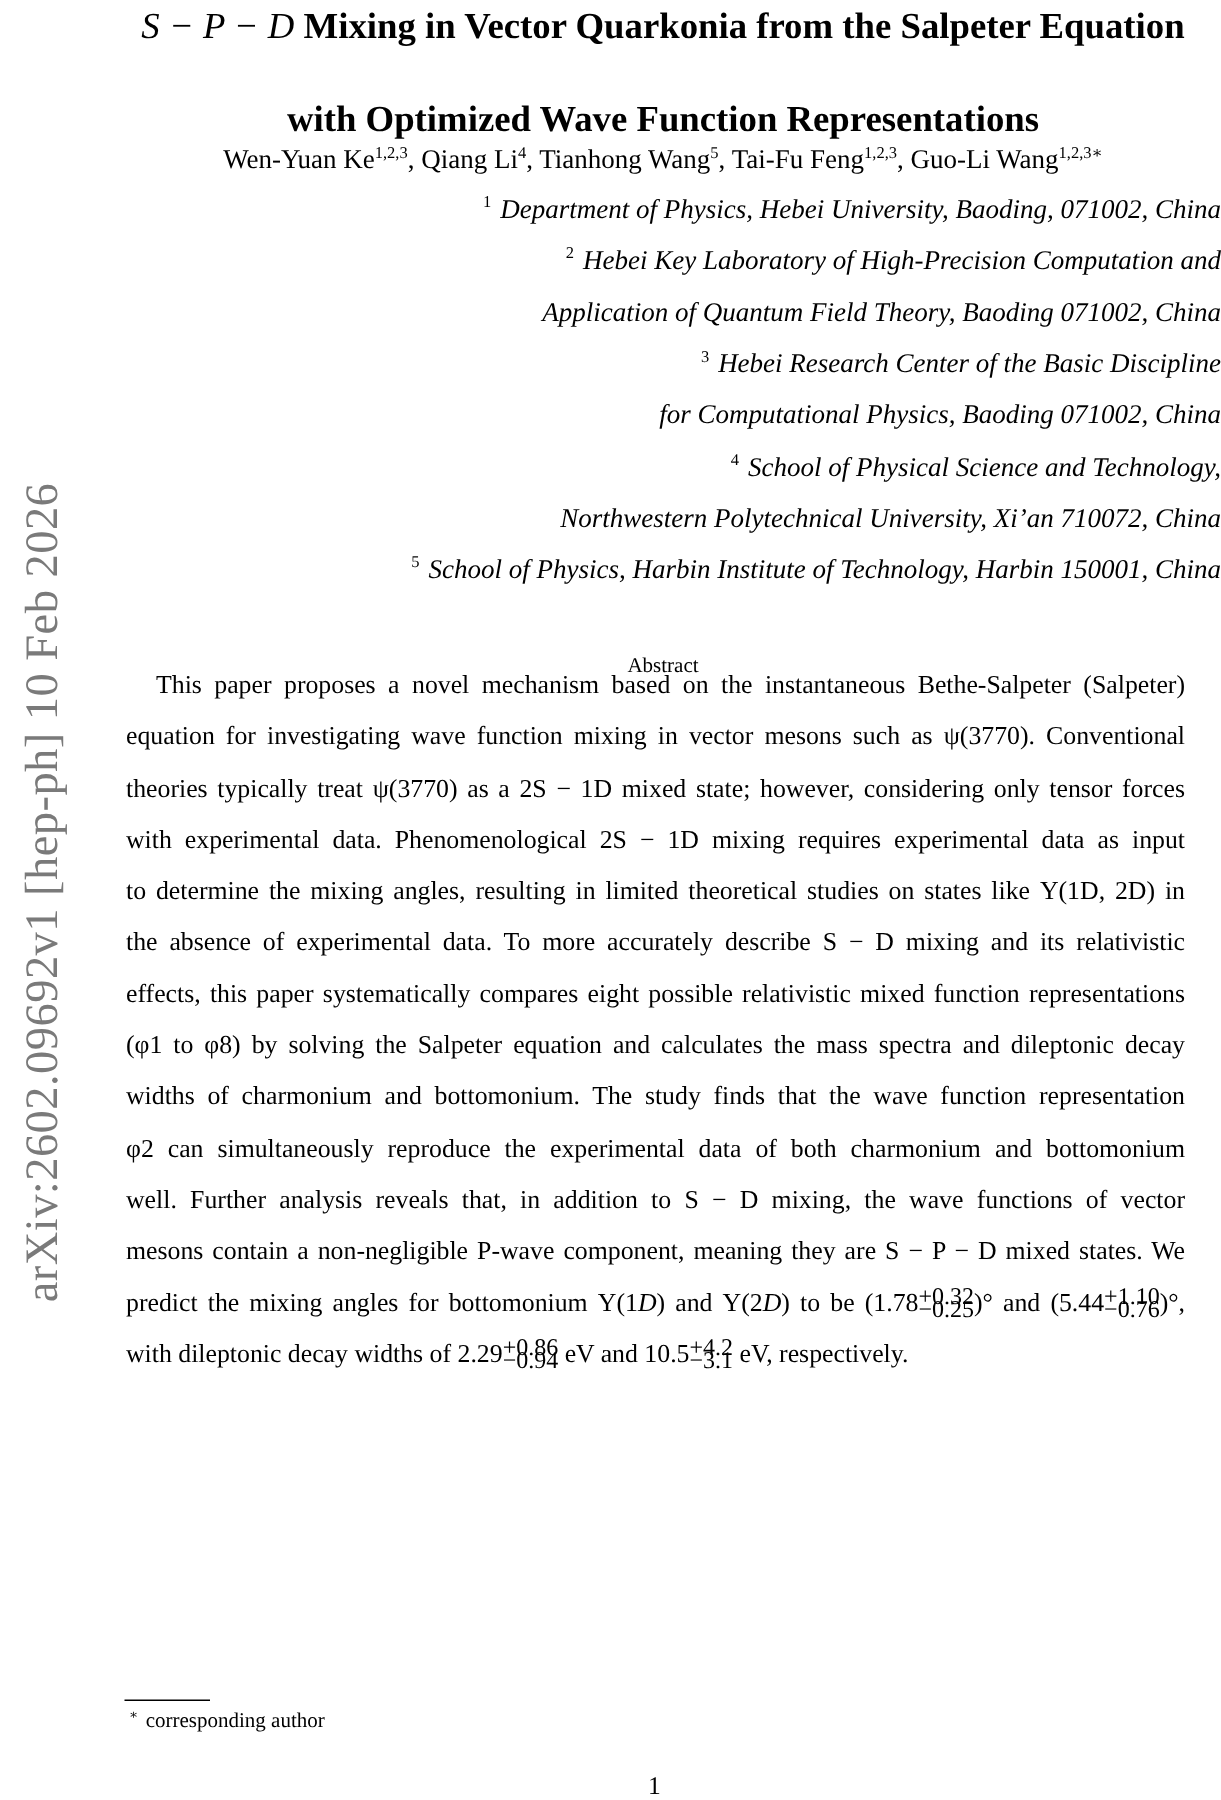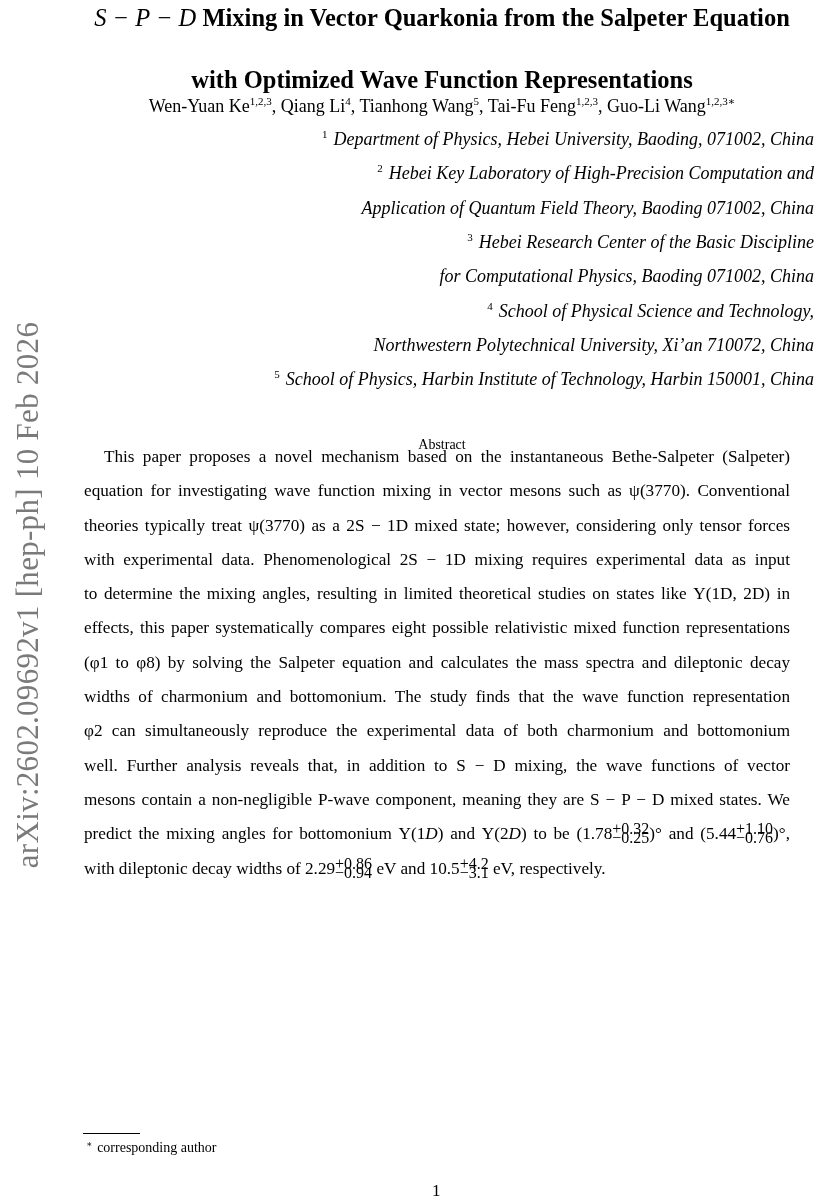--- a/index.html
+++ b/index.html
@@ -91,20 +91,21 @@
 <div class="affil" style="top:365px;"><sup>5</sup><span>School of Physics, Harbin Institute of Technology, Harbin 150001, China</span></div>
 
 <div class="abstract-title">Abstract</div>
 
 <div class="abstract-body">
   <span class="line first">This paper proposes a novel mechanism based on the instantaneous Bethe-Salpeter (Salpeter)</span>
   <span class="line">equation for investigating wave function mixing in vector mesons such as ψ(3770). Conventional</span>
   <span class="line">theories typically treat ψ(3770) as a 2S − 1D mixed state; however, considering only tensor forces</span>
   <span class="line">with experimental data. Phenomenological 2S − 1D mixing requires experimental data as input</span>
   <span class="line">to determine the mixing angles, resulting in limited theoretical studies on states like Υ(1D, 2D) in</span>
+  <span class="line">the absence of experimental data. To more accurately describe S − D mixing and its relativistic</span>
   <span class="line">effects, this paper systematically compares eight possible relativistic mixed function representations</span>
   <span class="line">(φ1 to φ8) by solving the Salpeter equation and calculates the mass spectra and dileptonic decay</span>
   <span class="line">widths of charmonium and bottomonium. The study finds that the wave function representation</span>
   <span class="line">φ2 can simultaneously reproduce the experimental data of both charmonium and bottomonium</span>
   <span class="line">well. Further analysis reveals that, in addition to S − D mixing, the wave functions of vector</span>
   <span class="line">mesons contain a non-negligible P-wave component, meaning they are S − P − D mixed states. We</span>
   <span class="line">predict the mixing angles for bottomonium Υ(1<span class="m">D</span>) and Υ(2<span class="m">D</span>) to be (<span>1.78</span><span class="ud"><span>+0.32</span><span>−0.25</span></span>)° and (<span>5.44</span><span class="ud"><span>+1.10</span><span>−0.76</span></span>)°,</span>
   <span class="line last">with dileptonic decay widths of <span>2.29</span><span class="ud"><span>+0.86</span><span>−0.94</span></span> eV and <span>10.5</span><span class="ud"><span>+4.2</span><span>−3.1</span></span> eV, respectively.</span>
 </div>
 

